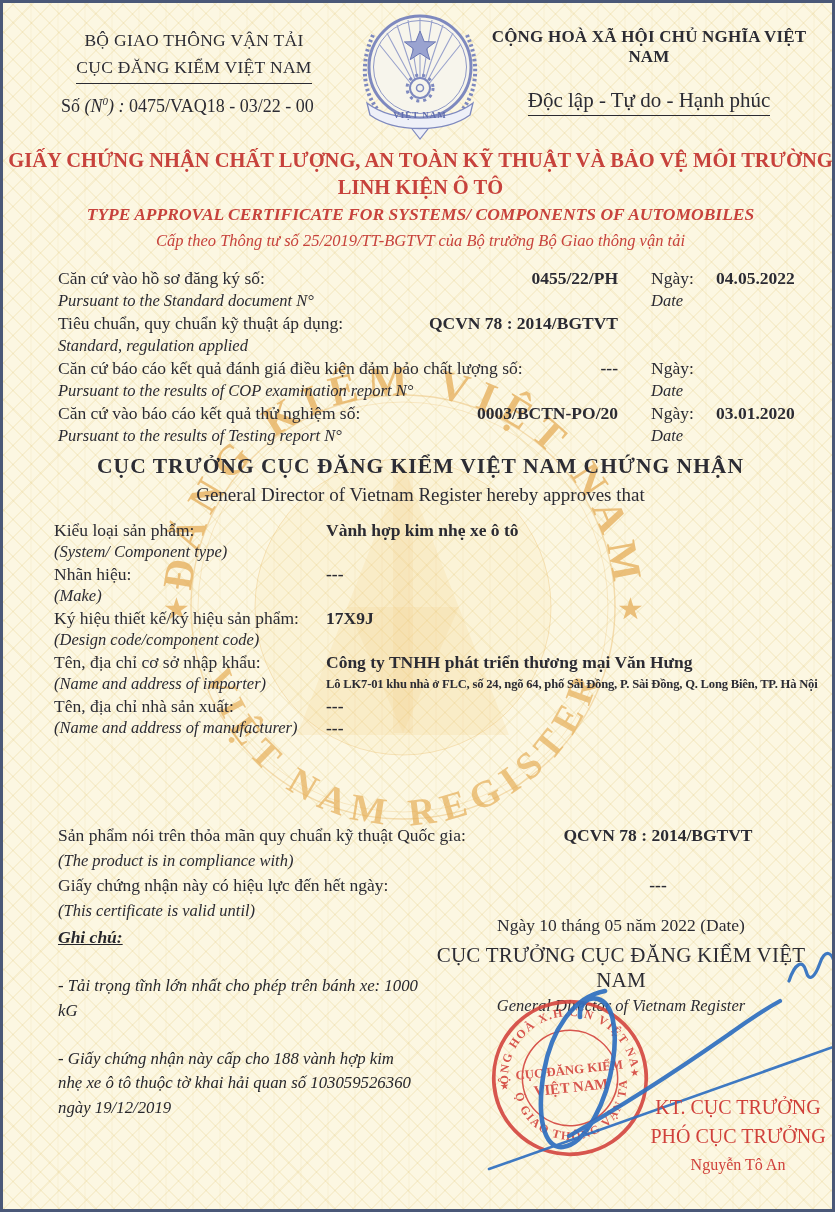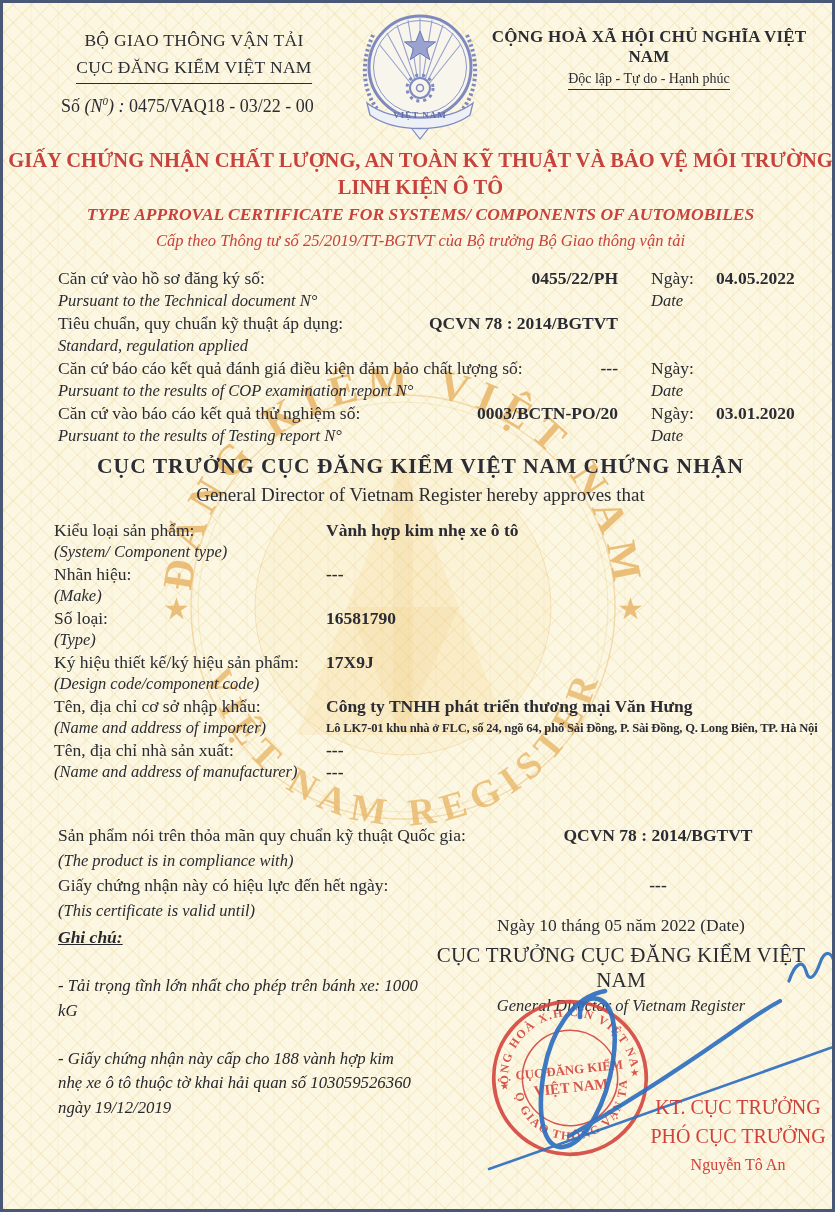--- a/index.html
+++ b/index.html
@@ -22,21 +22,21 @@
       repeating-linear-gradient(90deg, rgba(224,196,120,0.07) 0 2px, transparent 2px 27px);
     z-index:0;
   }
   .abs{position:absolute;}
   .z1{z-index:1}.z2{z-index:2}.z3{z-index:3}.z4{z-index:4}.z5{z-index:5}
 
   
   .hdr-left{left:38px;top:24px;width:306px;text-align:center;font-size:17.5px;line-height:1.55;letter-spacing:.3px;}
   .hdr-right{left:478px;top:24px;width:336px;text-align:center;}
   .hdr-right .nation{font-weight:bold;font-size:17px;letter-spacing:.2px;}
-  .hdr-right .motto{font-size:14px;margin-top:4px;}
+  .hdr-right .motto{font-size:21px;margin-top:21px;}
   .uline{display:inline-block;border-bottom:1.5px solid #2b2b33;padding-bottom:2px;}
   .serial{left:58px;top:92px;font-size:18px;}
   .serial i{font-style:italic;}
   .serial sup{font-size:11px;}
 
   
   .red{color:#c7423c;}
   .t1{left:0;top:146px;width:835px;text-align:center;font-weight:bold;font-size:20.5px;}
   .t2{left:0;top:173px;width:835px;text-align:center;font-weight:bold;font-size:20.5px;}
   .t3{left:0;top:201px;width:835px;text-align:center;font-style:italic;font-weight:600;font-size:17.5px;}
@@ -168,21 +168,21 @@
   <div class="abs pursuant z2">
 
     <div class="prow">
       <div class="pvi">
         <span>Căn cứ vào hồ sơ đăng ký số:</span>
         <span class="pvalue">0455/22/PH</span>
         <span class="pngay">Ngày:</span>
         <span class="pdateval">04.05.2022</span>
       </div>
       <div class="pen">
-        <span>Pursuant to the Technical document N°</span>
+        <span>Pursuant to the Standard document N°</span>
         <span class="pdate-en">Date</span>
       </div>
     </div>
 
     <div class="prow">
       <div class="pvi">
         <span>Tiêu chuẩn, quy chuẩn kỹ thuật áp dụng:</span>
         <span class="pvalue">QCVN 78 : 2014/BGTVT</span>
         <span class="pngay"></span>
         <span class="pdateval"></span>
@@ -238,29 +238,20 @@
     <div class="frow">
       <div class="flabel">
         <div class="vi">Nhãn hiệu:</div>
         <div class="en">(Make)</div>
       </div>
       <div class="fval">
           <div class="v1">---</div>
         </div>
     </div>
 
-    <div class="frow">
-      <div class="flabel">
-        <div class="vi">Số loại:</div>
-        <div class="en">(Type)</div>
-      </div>
-      <div class="fval">
-          <div class="v1">16581790</div>
-        </div>
-    </div>
 
     <div class="frow">
       <div class="flabel">
         <div class="vi">Ký hiệu thiết kế/ký hiệu sản phẩm:</div>
         <div class="en">(Design code/component code)</div>
       </div>
       <div class="fval">
           <div class="v1">17X9J</div>
         </div>
     </div>

